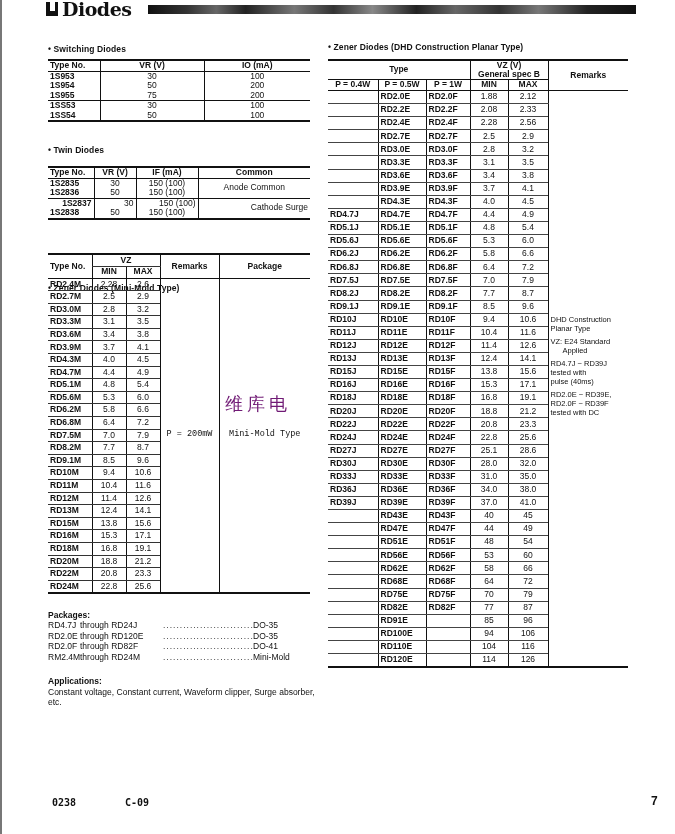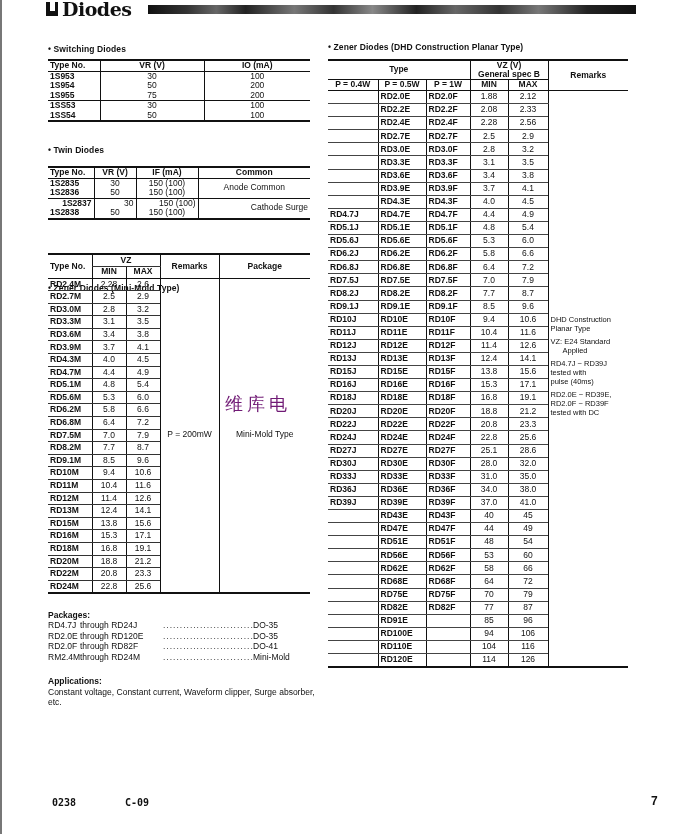--- a/index.html
+++ b/index.html
@@ -33,21 +33,21 @@
   #tw th { border-bottom: 1.5px solid #111; height: 11px; }
   #tw .vsep { border-left: 1px solid #111; }
   #tw tr.grp td { border-top: 1.5px solid #111; text-align: right; }
 
   
   #mm { left: 48px; top: 253px; width: 262px; border-top: 2px solid #111; border-bottom: 2px solid #111; }
   #mm th { height: 12px; }
   #mm td { height: 12.6px; border-bottom: 1px solid #333; }
   #mm .vsep { border-left: 1px solid #111; }
   #mm .mid td, #mm .mid th { border-bottom: 1px solid #333; }
-  #mm .merged { border-bottom: none; vertical-align: middle; text-align: center; }
+  #mm .merged { border-bottom: none; vertical-align: middle; text-align: center; font-family: Liberation Mono, monospace; }
 
   
   #dhd { left: 328px; top: 59px; width: 300px; border-top: 2px solid #111; border-bottom: 2px solid #111; }
   #dhd th { height: 11px; border-bottom: 1px solid #111; }
   #dhd td { height: 13.1px; border-bottom: 1px solid #444; }
   #dhd .vsep { border-left: 1px solid #111; }
   #dhd td.rem { border-bottom: none; vertical-align: top; font-size: 7.5px; line-height: 9px; padding-left: 2px; padding-top: 224px; }
   .rem-line { display: block; }
   .rem-ind { display: block; padding-left: 12px; }
   .rem-gap { display: block; height: 4px; }

